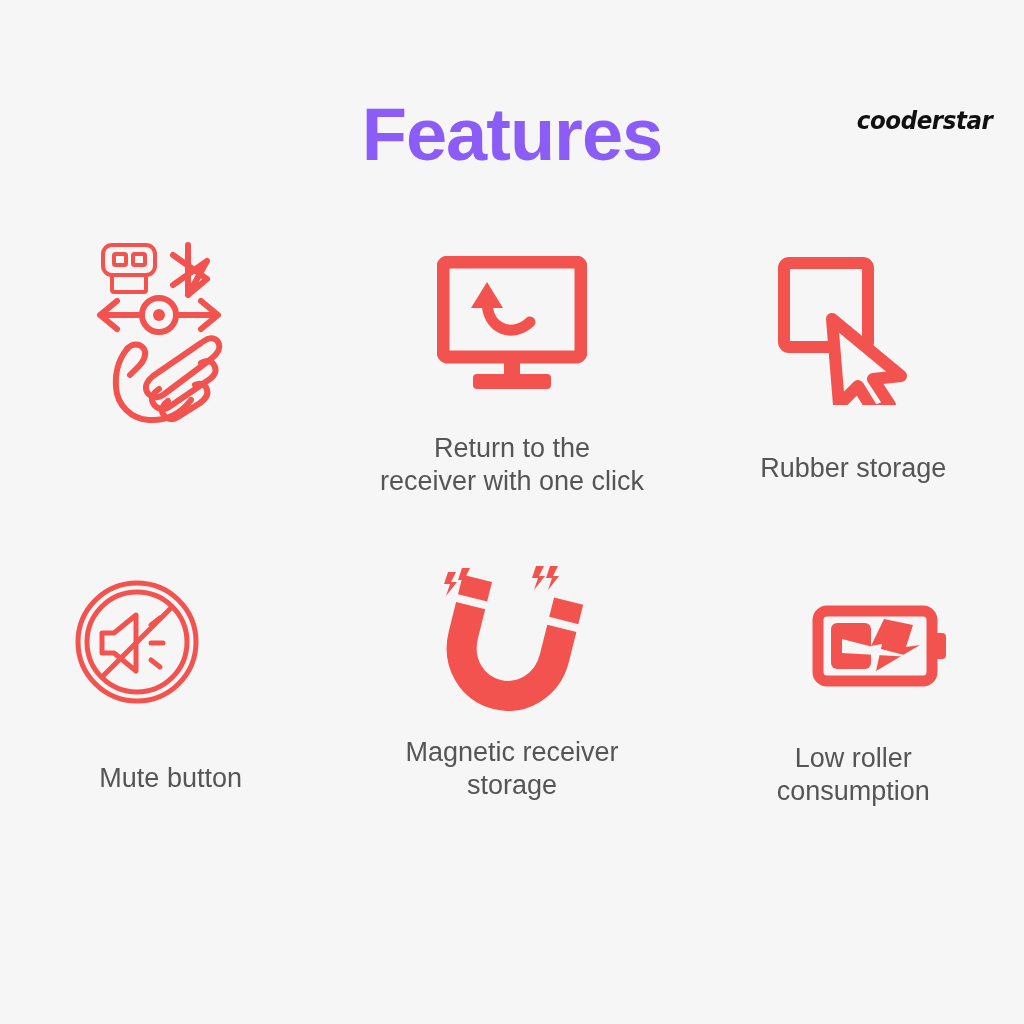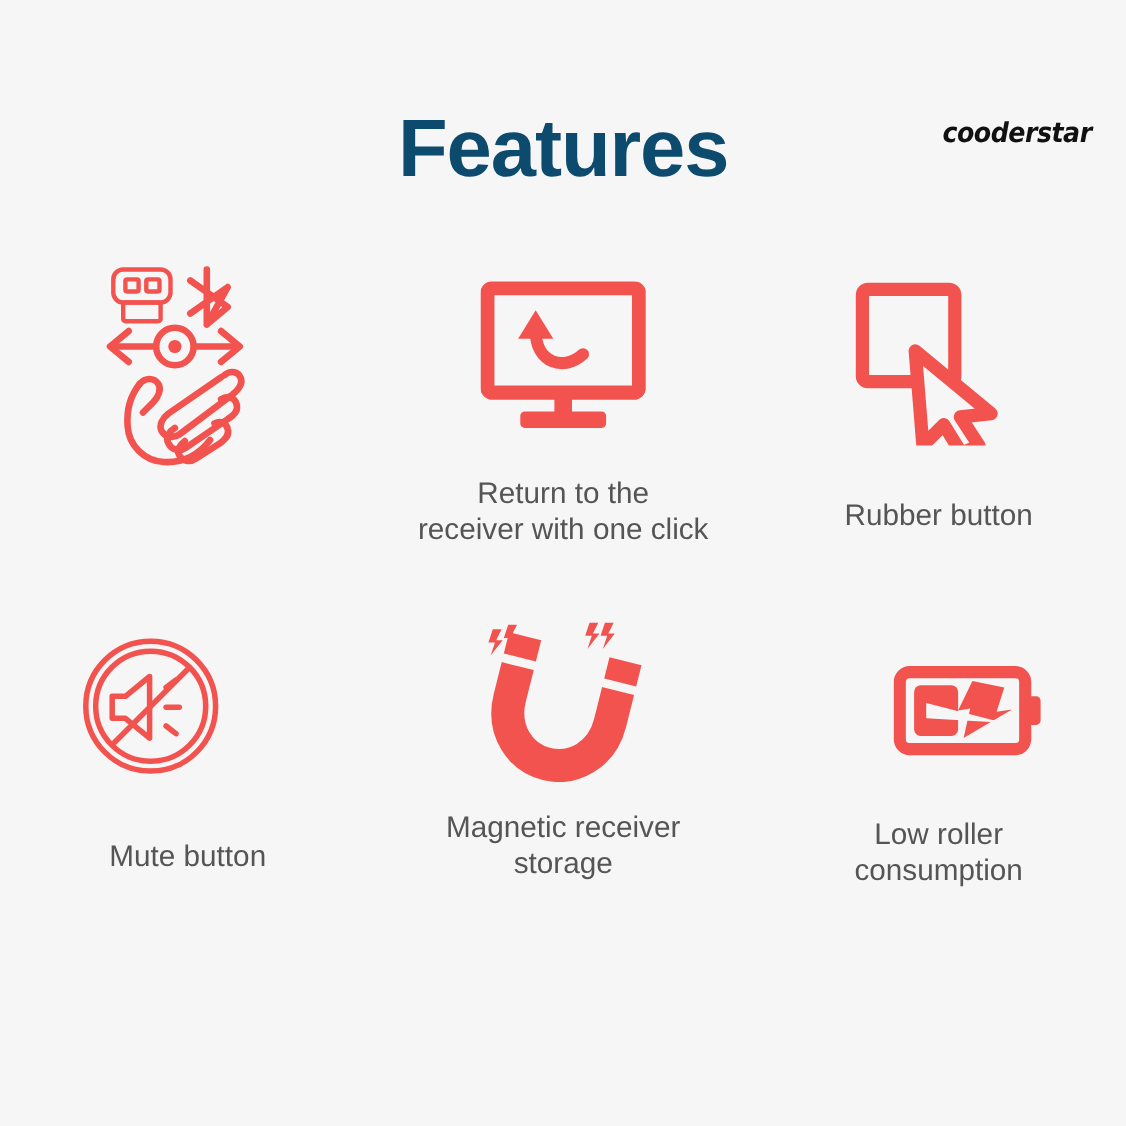--- a/index.html
+++ b/index.html
@@ -30,21 +30,21 @@
     height: 200px;
   }
   .page-title {
     position: absolute;
     left: 0;
     top: 98px;
     width: 1024px;
     text-align: center;
     font-size: 74px;
     font-weight: bold;
-    color: #0c4a6e;
+    color: #8b5cf6;
     letter-spacing: -1px;
     line-height: 1;
     font-family: "Liberation Sans", sans-serif;
   }
   .brand-logo {
     position: absolute;
     right: 32px;
     top: 106px;
     font-size: 25px;
     font-weight: bold;
@@ -164,21 +164,21 @@
 receiver with one click</div>
     </div>
 
     <div class="feature-cell cell-3">
       <div class="feature-icon">
         <svg width="145" height="150" viewBox="0 0 145 150" fill="none" xmlns="http://www.w3.org/2000/svg">
           <rect x="8" y="8" width="84" height="84" rx="5" stroke="#f2534f" stroke-width="12"></rect>
           <path d="M56 64 L125 121 L97 124 L114 150 L98 157 L82 131 L63 150 Z" fill="#f7f6f6" stroke="#f2534f" stroke-width="12" stroke-linejoin="round"></path>
         </svg>
       </div>
-      <div class="feature-label">Rubber button</div>
+      <div class="feature-label">Rubber storage</div>
     </div>
 
     <div class="feature-cell cell-4">
       <div class="feature-icon">
         <svg width="130" height="130" viewBox="0 0 130 130" fill="none" xmlns="http://www.w3.org/2000/svg">
           <circle cx="65" cy="65" r="59" stroke="#f2534f" stroke-width="5"></circle>
           <circle cx="65" cy="65" r="50" stroke="#f2534f" stroke-width="5"></circle>
 
           <path d="M64 38 L42 56 L30 56 L30 76 L42 76 L64 94 Z" stroke="#f2534f" stroke-width="5" fill="none" stroke-linejoin="round"></path>
 

